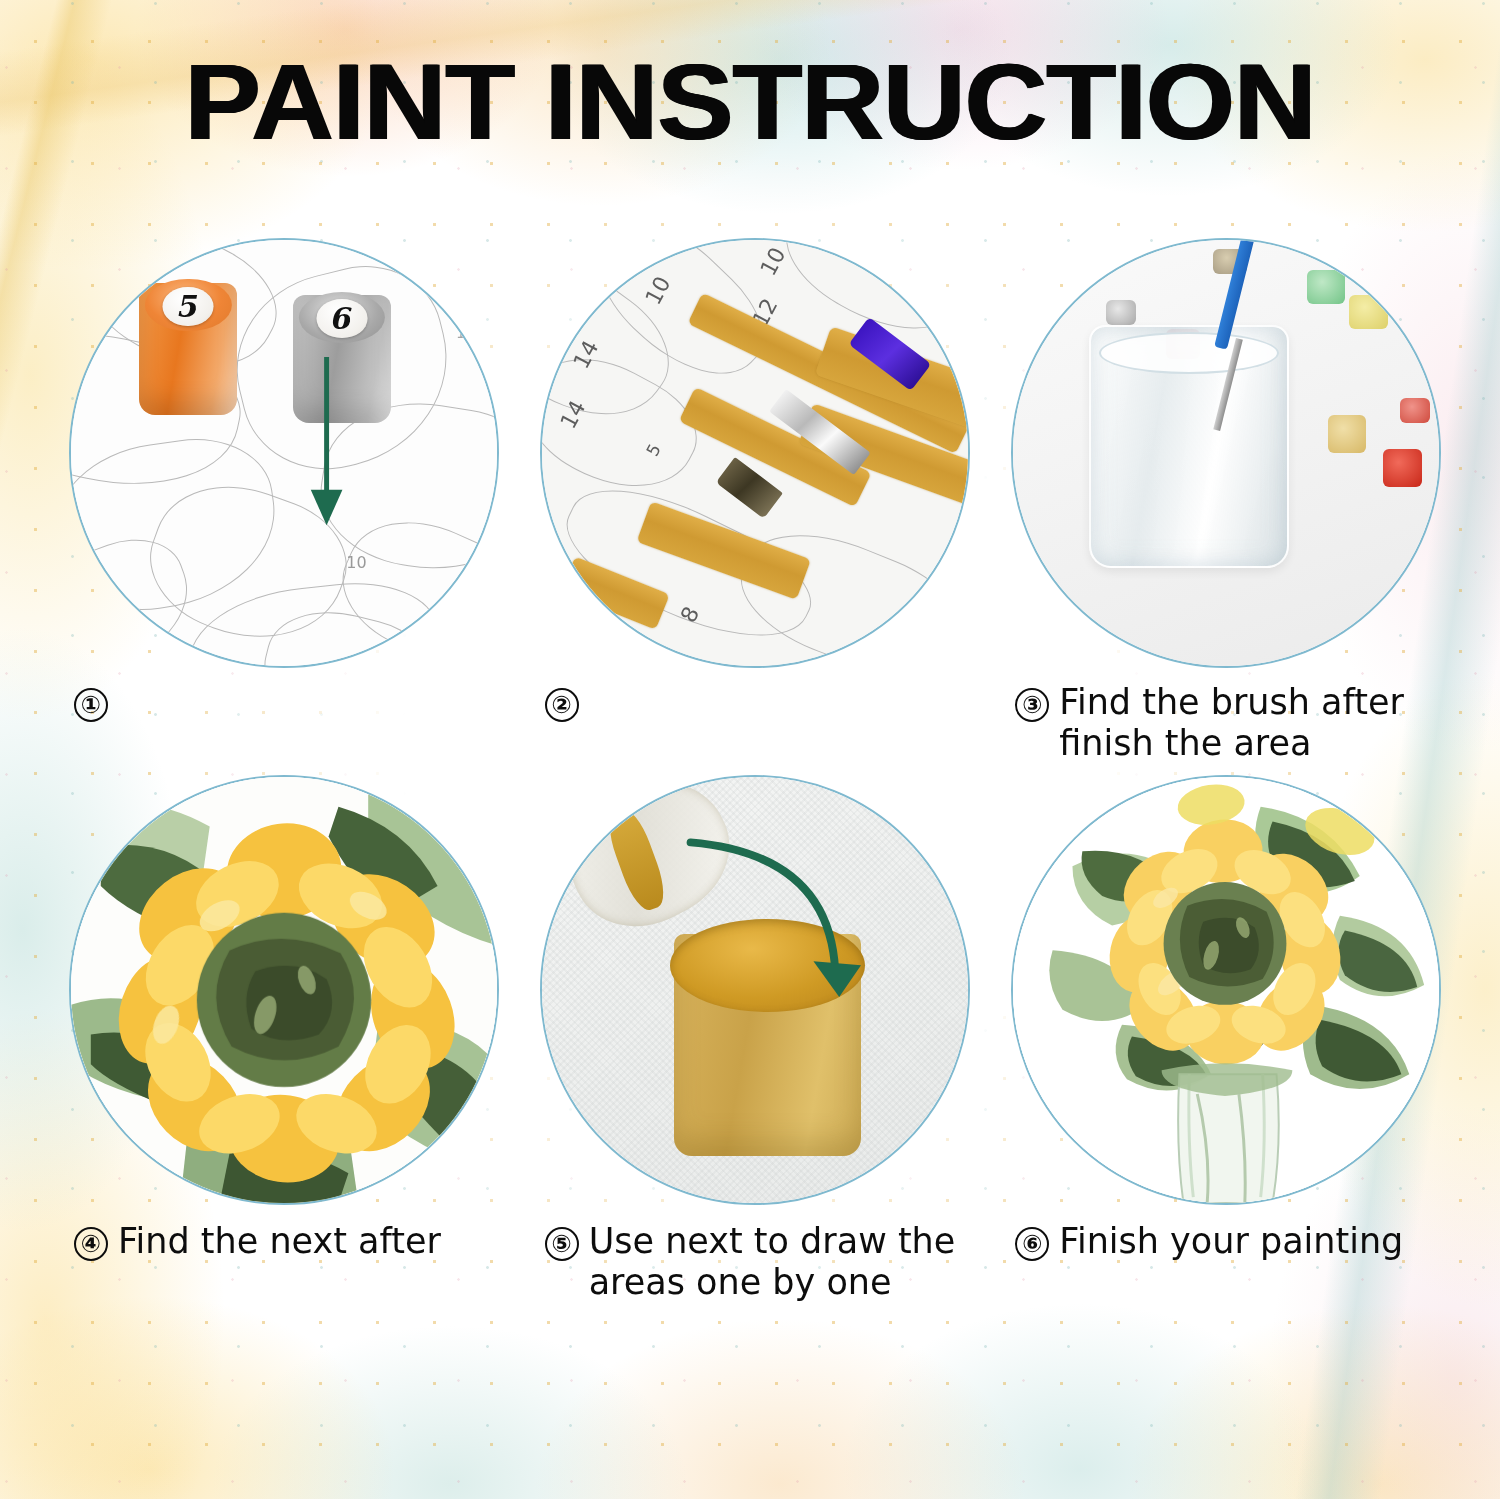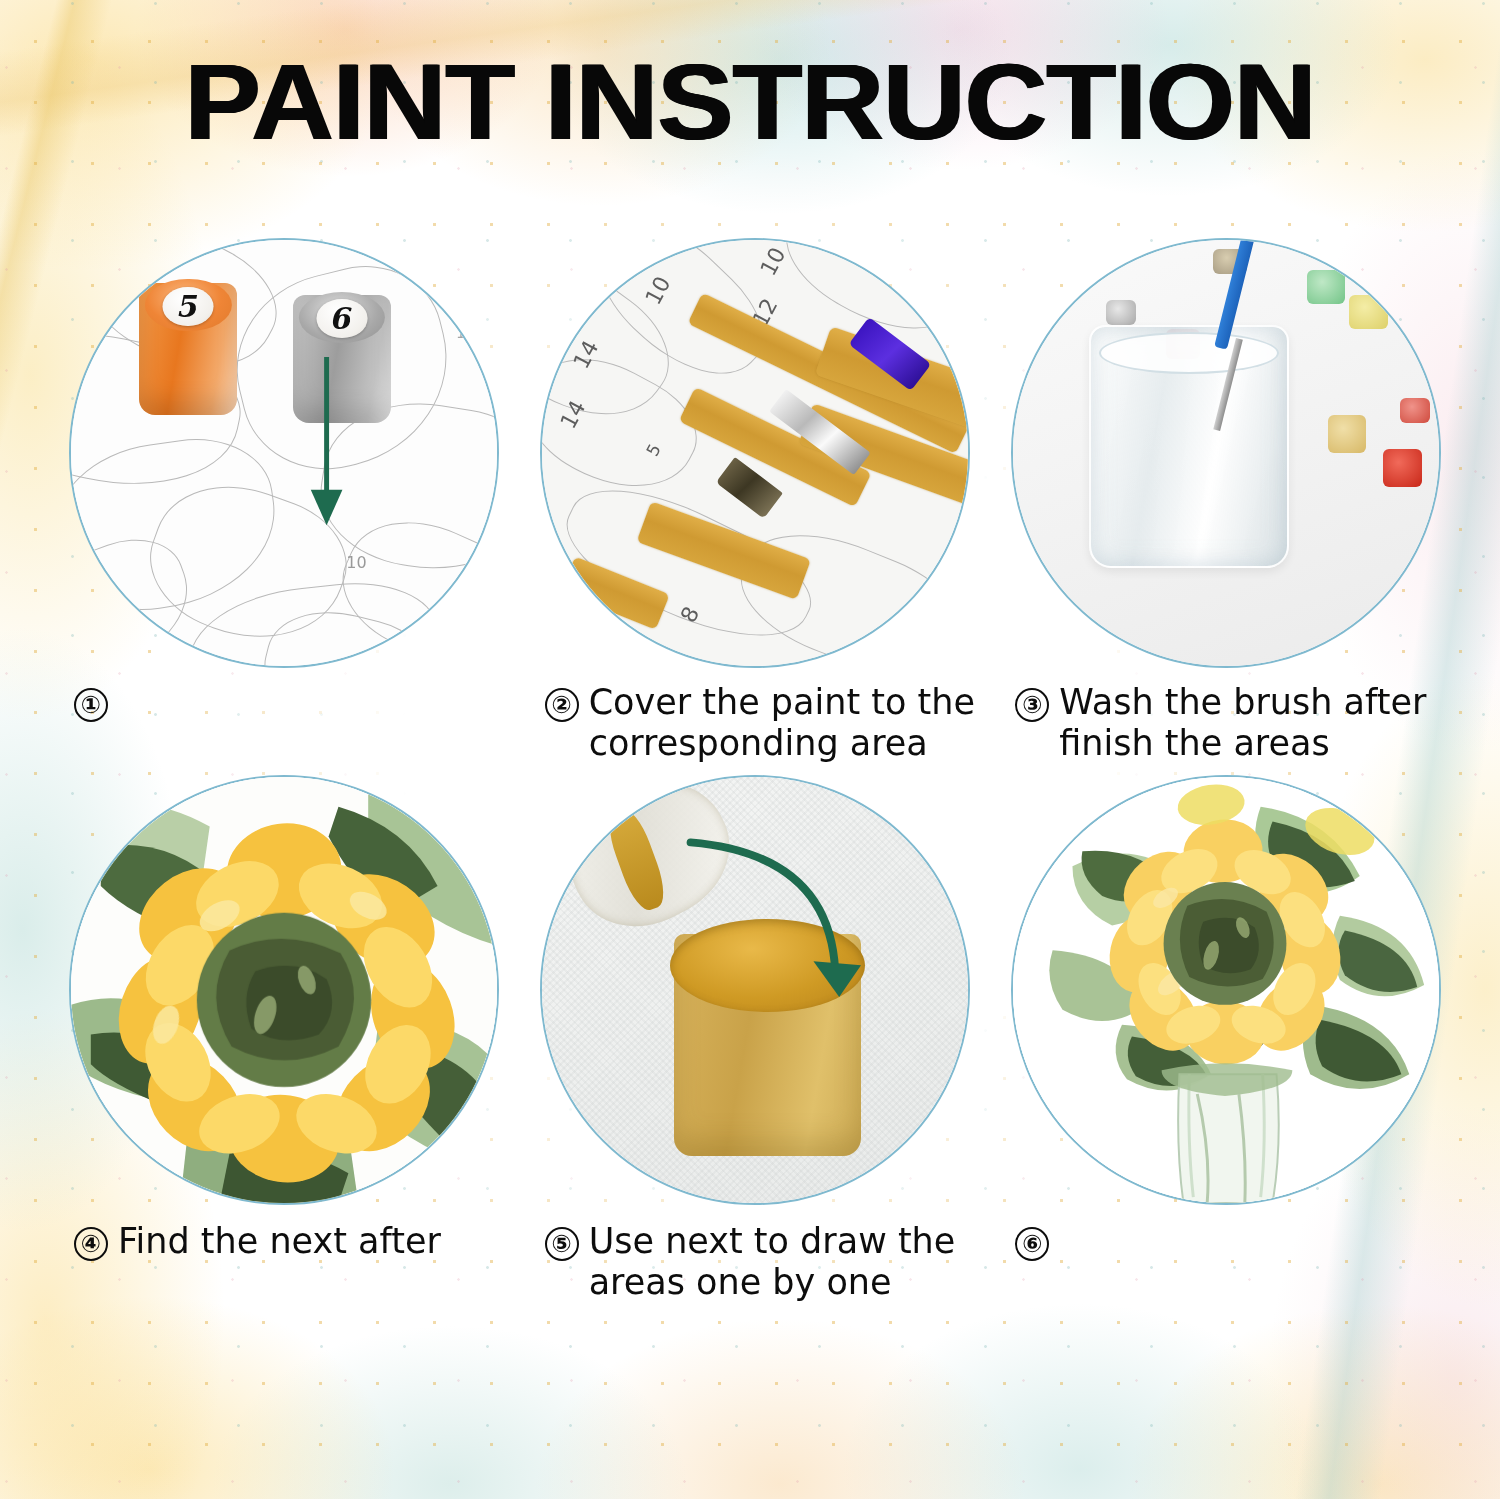--- a/index.html
+++ b/index.html
@@ -372,21 +372,20 @@
             <div class="brush" style="left:40%;top:20%;width:54%;height:50%;">
               <div class="handle" style="left:68%;top:-4%;width:34%;height:16%;transform:rotate(37deg);transform-origin:left top"></div>
               <div class="ferrule" style="left:32%;top:30%;width:46%;height:13%;transform:rotate(37deg);transform-origin:left top;border-radius:3px"></div>
               <div class="bristle" style="left:10%;top:62%;width:26%;height:15%;transform:rotate(37deg);transform-origin:left top;border-radius:2px 2px 5px 5px"></div>
             </div>
           </div>
         </div>
       </div>
       <div class="caption">
         <span class="step-num">②</span>
-        <span class="caption-text">Cover the paint to the corresponding area</span>
       </div>
     </div>
 
     <div class="step r1">
       <div class="circle-wrap">
         <div class="photo-circle">
           <div class="photo-inner">
             <div class="scene3"></div>
 
             <div class="minipot" style="left:69%;top:7%;width:9%;height:8%;background:radial-gradient(circle at 40% 35%,#bfe8c6,#72c487)"></div>
@@ -405,21 +404,21 @@
 
             <div class="thinbrush" style="left:48%;top:-2%;width:22%;height:48%">
               <div class="h" style="left:28%;top:0;width:14%;height:58%;transform:rotate(14deg);transform-origin:top left"></div>
               <div class="t" style="left:20%;top:52%;width:7%;height:46%;transform:rotate(14deg);transform-origin:top left"></div>
             </div>
           </div>
         </div>
       </div>
       <div class="caption">
         <span class="step-num">③</span>
-        <span class="caption-text">Wash the brush after finish the areas</span>
+        <span class="caption-text">Find the brush after finish the area</span>
       </div>
     </div>
 
     <div class="step r2">
       <div class="circle-wrap">
         <div class="photo-circle">
           <svg class="art" viewBox="0 0 430 430" preserveAspectRatio="xMidYMid slice">
             <rect width="430" height="430" fill="#fdfdfb"></rect>
             <g>
               <path d="M0 40 Q70 10 140 50 L130 120 Q60 120 0 90Z" fill="#b9cfa7"></path>
@@ -559,17 +558,18 @@
               <path d="M252 300 Q256 370 250 424" stroke="#cfe0cc" stroke-width="3" fill="none"></path>
               <path d="M150 296 Q214 282 282 296 Q282 316 214 322 Q150 316 150 296Z" fill="#9fbb8d" opacity=".8"></path>
               <path d="M186 320 Q200 380 196 430" stroke="#b5caad" stroke-width="3" fill="none"></path>
               <path d="M228 320 Q236 380 234 430" stroke="#b5caad" stroke-width="3" fill="none"></path>
             </g>
           </svg>
         </div>
       </div>
       <div class="caption">
         <span class="step-num">⑥</span>
+        <span class="caption-text">Finish your painting</span>
       </div>
     </div>
 
   </div>
 </div>
 
 </body></html>

